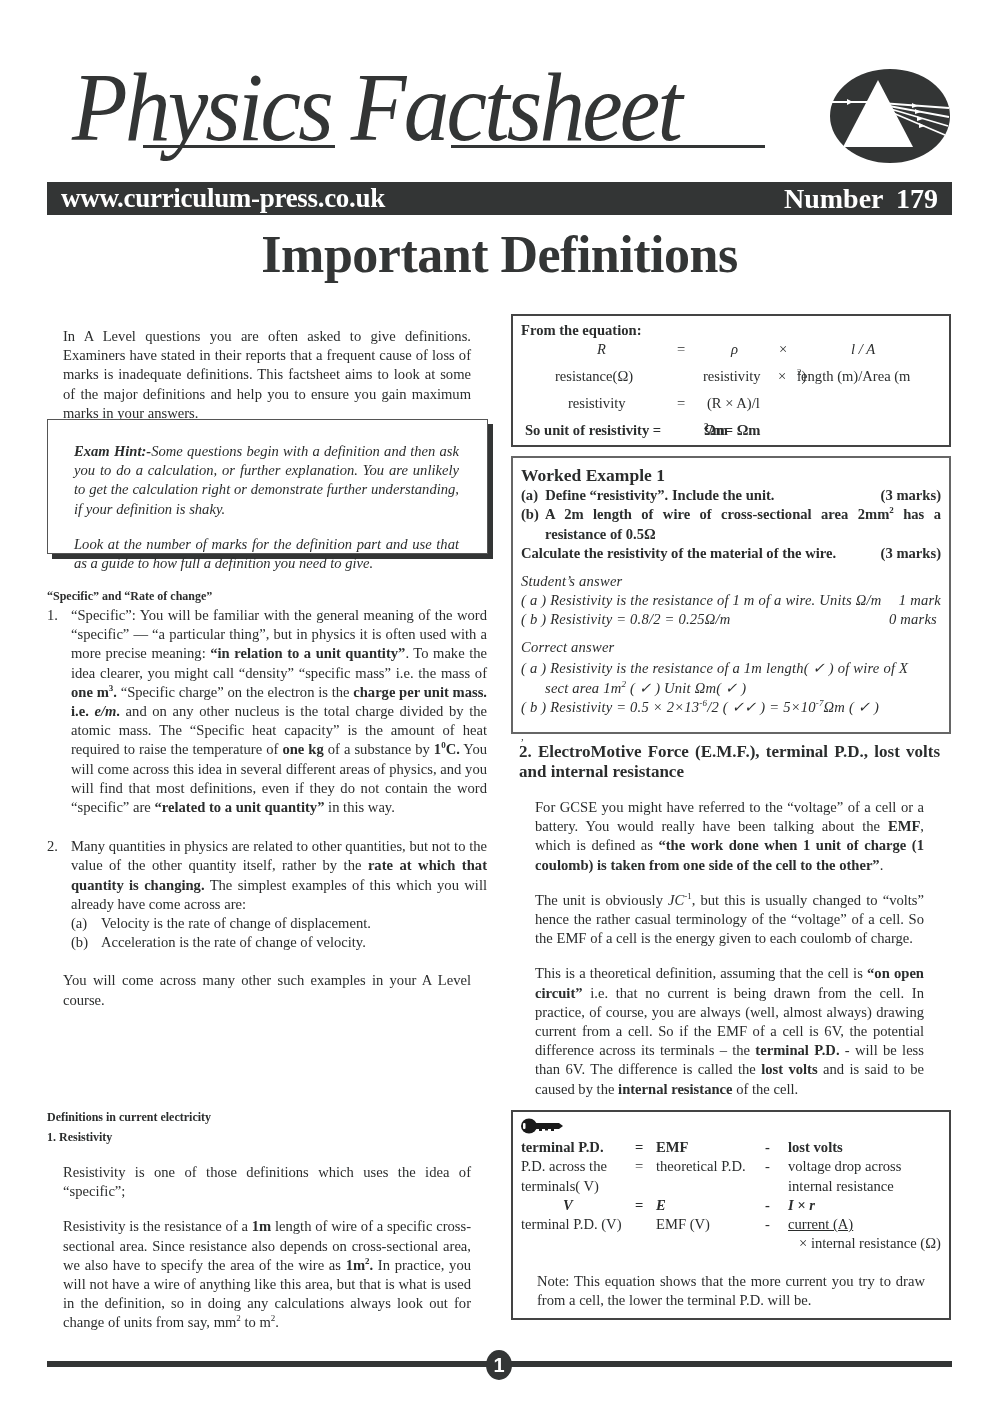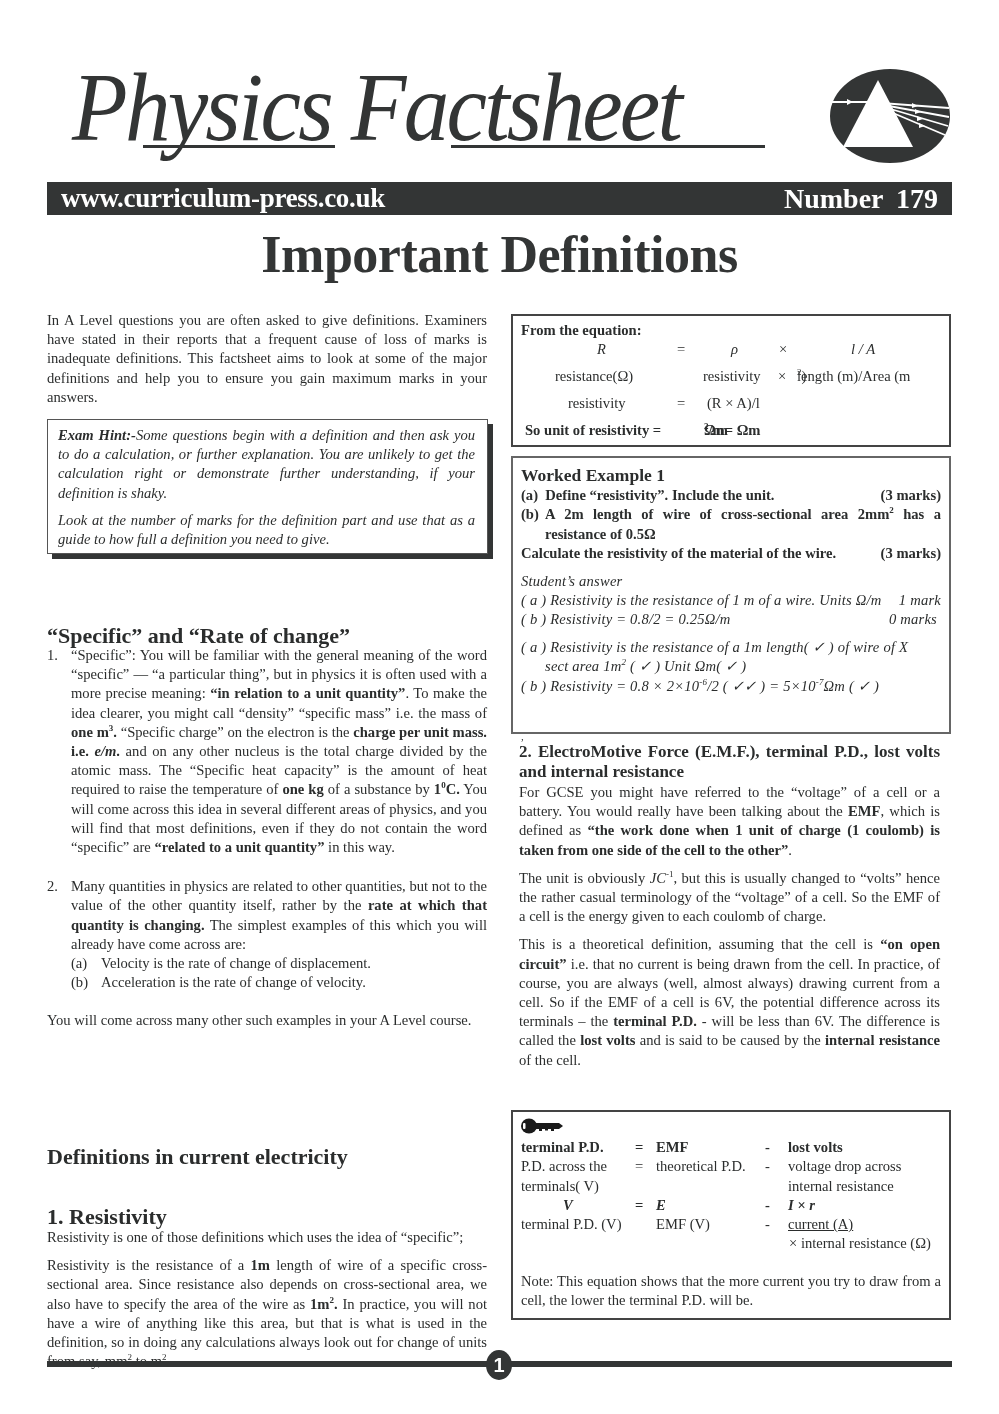--- a/index.html
+++ b/index.html
@@ -33,23 +33,23 @@
     position: absolute; left: 0; top: 222px; width: 999px; text-align: center;
     font-family: "Liberation Serif", serif; font-weight: bold;
     font-size: 52px; line-height: 66px; color: #333535; letter-spacing: -0.5px;
   }
 
   
   .col { position: absolute; font-size: 14.6px; line-height: 19.2px; text-align: justify; }
   .col-left { left: 47px; top: 311px; width: 440px; }
   .col-right { left: 519px; width: 421px; }
 
-  p { margin: 0; }
+  p { margin: 16px; }
   .para { margin-bottom: 9px; }
-  .h2 { font-weight: bold; font-size: 22px; line-height: 20px; margin-top: 40px; }
+  .h2 { font-weight: bold; font-size: 12px; line-height: 20px; }
   .h3 { font-weight: bold; font-size: 17px; line-height: 20px; }
   .b { font-weight: bold; }
   .i { font-style: italic; }
   sup { font-size: 9px; vertical-align: 6px; line-height: 0; }
 
   .hint-box {
     position: absolute; left: 47px; top: 419px; width: 441px; height: 135px;
     border: 1.5px solid #555; background: #fff;
     box-shadow: 5px 5px 0 #333535;
     padding: 6px 12px 0 10px;
@@ -210,23 +210,24 @@
   </div>
   <div class="ital-ans b" style="font-weight:normal;"><span style="font-weight:normal;">Student’s answer</span></div>
   <div class="row-flex ital-ans">
     <span>( a ) Resistivity is the resistance of 1 m of a wire.  Units Ω/m</span>
       <span>1 mark</span>
   </div>
   <div class="row-flex ital-ans" style="margin-bottom:8px;">
     <span>( b ) Resistivity  =  0.8/2  =  0.25Ω/m</span>
       <span style="padding-right:4px;">0  marks</span>
   </div>
+  <div class="ital-ans">Correct  answer</div>
   <div class="ital-ans" style="margin-top:2px;">( a ) Resistivity is the resistance of a 1m length( ✓ ) of wire of  X</div>
   <div class="ital-ans" style="padding-left:24px;"><span>sect area 1m</span><sup>2</sup><span> ( ✓ )  Unit  Ωm( ✓ )</span></div>
-  <div class="ital-ans"><span>( b ) Resistivity   = 0.8 × 2×10</span><sup>-6</sup><span>/2  ( ✓✓ )  = 5×10</span><sup>-7</sup><span>Ωm ( ✓ )</span></div>
+  <div class="ital-ans"><span>( b ) Resistivity   = 0.5 × 2×13</span><sup>-6</sup><span>/2  ( ✓✓ )  = 5×10</span><sup>-7</sup><span>Ωm ( ✓ )</span></div>
 </div>
 
 <div class="abs" style="left:521px; top:730px; font-size:11px;">,</div>
 
 <div class="col col-right" style="top:742px;">
   <div class="h3" style="text-align:justify; margin-bottom:1px;">2. ElectroMotive Force (E.M.F.), terminal P.D., lost volts and internal resistance</div>
   <p class="para"><span>For GCSE you might have referred to the “voltage” of a cell or a battery.  You would really have been talking about the </span><span class="b">EMF</span><span>, which is defined as </span><span class="b">“the work done when 1 unit of charge (1 coulomb) is taken from one side of the cell to the other”</span><span>.</span></p>
   <p class="para"><span>The unit is obviously </span><span class="i">JC</span><sup>-1</sup><span>, but this is usually changed to “volts” hence the rather casual terminology of the “voltage” of a cell.  So the EMF of a cell is the energy given to each coulomb of charge.</span></p>
   <p class="para"><span>This is a theoretical definition, assuming that the cell is </span><span class="b">“on open circuit”</span><span> i.e. that no current is being drawn from the cell.  In practice, of course, you are always (well, almost always) drawing current from a cell. So if the EMF of a cell is 6V, the potential difference across its terminals – the </span><span class="b">terminal P.D.</span><span> - will be less than 6V.  The difference is called the </span><span class="b">lost volts</span><span> and is said to be caused by the </span><span class="b">internal resistance</span><span> of the cell.</span></p>
 </div>
@@ -266,19 +267,19 @@
     <span style="left:244px; font-style:normal;">-</span>
     <span style="left:267px;">I  × r</span>
   </div>
   <div class="krow">
     <span style="left:0;">terminal P.D. (V)</span>
     <span style="left:135px;">EMF (V)</span>
     <span style="left:244px;">-</span>
     <span style="left:267px;text-decoration:underline;">current (A)</span>
   </div>
   <div class="krow" style="margin-bottom:18px;">
-    <span style="left:268px;">× internal resistance (Ω)</span>
+    <span style="left:278px;">× internal resistance (Ω)</span>
   </div>
   <p style="text-align:justify;">Note:  This equation shows that the more current you try to draw from a cell, the lower the terminal P.D. will be.</p>
 </div>
 
 <div class="footer-line"></div>
 <div class="page-num">1</div>
 
 </body></html>

